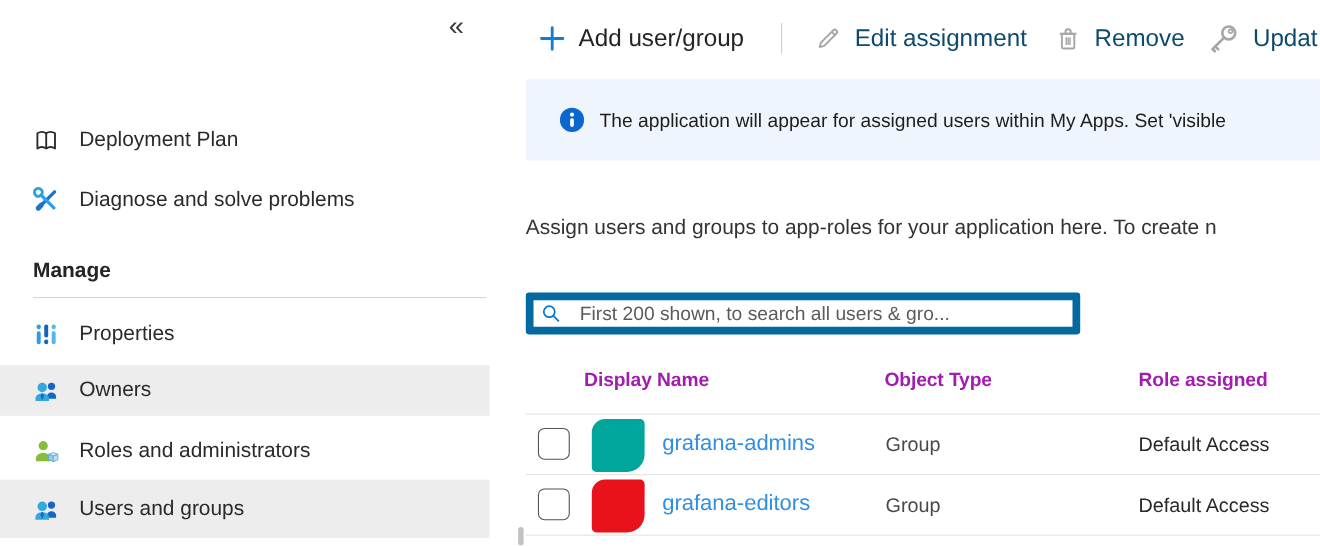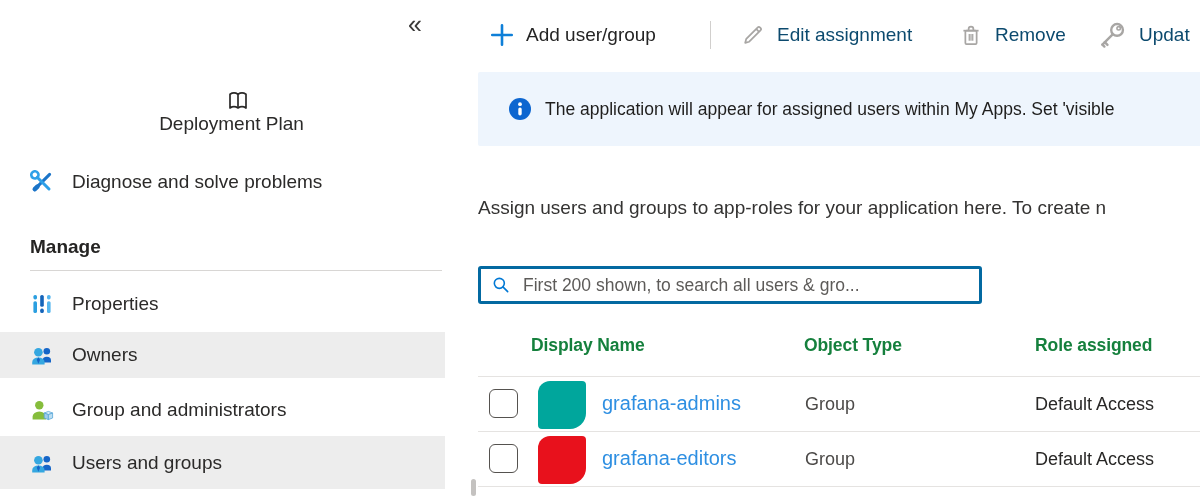--- a/index.html
+++ b/index.html
@@ -14,59 +14,59 @@
   .nav-item .ic { width:24px; height:24px; margin-left:30px; flex:0 0 24px; }
   .nav-item .lbl { margin-left:18px; font-size:19px; color:#2b2a29; white-space:nowrap; }
   .nav-item.hl { background:#ededed; }
   .section-h { left:30px; top:236px; font-size:19px; font-weight:700; color:#252423; }
   .side-div { left:30px; top:270px; width:412px; height:1px; background:#d8d6d4; }
   .scroll-thumb { left:471px; top:479px; width:5px; height:17px; background:#c4c2c0; border-radius:3px; }
 
   
   .tb-btn { top:20px; height:30px; display:flex; align-items:center; cursor:pointer; background:none; border:none; padding:0; font-family:inherit; }
   .tb-btn .ic { width:26px; height:26px; }
-  .tb-btn .t { font-size:19px; margin-left:11px; white-space:nowrap; }
+  .tb-btn .t { font-size:22px; margin-left:11px; white-space:nowrap; }
   .tb-btn.enabled .t { color:#242424; }
   .tb-btn.disabled .t { color:#0c4a6e; }
   .tb-sep { left:710px; top:21px; width:1px; height:28px; background:#d1cfcd; }
 
   
   .banner { left:478px; top:72px; width:792px; height:74px; background:#eef5fd; border-radius:2px; }
   .banner .ic { position:absolute; left:30px; top:25px; width:24px; height:24px; }
   .banner .txt { position:absolute; left:67px; top:27px; width:650px; font-size:17.5px; color:#1f1e1d;
     white-space:nowrap; overflow:hidden; }
 
   
   .desc { left:478px; top:197px; width:722px; font-size:19px; color:#343332; white-space:nowrap; overflow:hidden; }
 
   
   .search { left:478px; top:266px; width:504px; height:38px; }
-  .search input { width:100%; height:100%; border:3px solid #0369a1; border-radius:3px;
+  .search input { width:100%; height:100%; border:7px solid #0369a1; border-radius:3px;
     padding:0 10px 0 42px; font-size:17.5px; color:#3b3a39; font-family:inherit; outline:none; }
   .search input::placeholder { color:#5d5b59; opacity:1; }
   .search .ic { position:absolute; left:13px; top:9px; width:20px; height:20px; pointer-events:none; }
 
   
-  .th { top:335px; font-size:17.5px; font-weight:700; color:#15803d; letter-spacing:-0.1px; }
+  .th { top:335px; font-size:17.5px; font-weight:700; color:#a21caf; letter-spacing:-0.1px; }
   .hr { left:478px; width:722px; height:1px; background:#e5e3e1; }
   .cb { left:489px; width:29px; height:29px; border:1.6px solid #55524f; border-radius:6px; background:#fff; cursor:pointer; }
   .avatar { left:538px; width:48px; height:48px; border-radius:12px 4px 16px 4px; }
   .gname { left:602px; font-size:20px; color:#2e8fe2; cursor:pointer; text-decoration:none; white-space:nowrap; }
   .gtype { left:805px; font-size:18px; color:#4c4a48; white-space:nowrap; }
   .grole { left:1035px; font-size:18px; color:#292827; white-space:nowrap; }
 </style>
 </head>
 <body>
 
 <div id="stage">
 
   <div class="abs collapse">«</div>
 
 
-  <div class="abs nav-item" style="top:89px;flex-direction:column;">
+  <div class="abs nav-item" style="top:105px;">
     <span class="ic">
       <svg viewBox="0 0 24 24" width="24" height="24" fill="none" stroke="#2b2a29" stroke-width="1.7" stroke-linejoin="round">
         <path d="M12 5.2 C9.6 3.6 6.4 3.6 4 5.2 V19 C6.4 17.4 9.6 17.4 12 19 C14.4 17.4 17.6 17.4 20 19 V5.2 C17.6 3.6 14.4 3.6 12 5.2 Z"></path>
         <path d="M12 5.2 V19"></path>
       </svg>
     </span>
     <span class="lbl">Deployment Plan</span>
   </div>
 
   <div class="abs nav-item" style="top:159px;">
@@ -122,21 +122,21 @@
       <svg viewBox="0 0 24 24" width="24" height="24">
         <circle cx="9.3" cy="7.2" r="4.2" fill="#86bd3c"></circle>
         <path d="M2.6 21.4 v-2.6 a6.7 5.2 0 0 1 13.4 0 v2.6 Z" fill="#86bd3c"></path>
         <g stroke="#57a6d8" stroke-width="0.8">
           <polygon points="14.2,15 18.4,13.4 22.6,15 18.4,16.6" fill="#d7ecf9"></polygon>
           <polygon points="14.2,15 18.4,16.6 18.4,21.6 14.2,20" fill="#9fcdea"></polygon>
           <polygon points="18.4,16.6 22.6,15 22.6,20 18.4,21.6" fill="#bcdef2"></polygon>
         </g>
       </svg>
     </span>
-    <span class="lbl">Group and administrators</span>
+    <span class="lbl">Roles and administrators</span>
   </div>
 
   <div class="abs nav-item hl" style="top:436px; height:53px;">
     <span class="ic">
       <svg viewBox="0 0 24 24" width="24" height="24">
         <circle cx="16.8" cy="8.2" r="3.3" fill="#1565c8"></circle>
         <path d="M12.6 19.6 v-2.2 a4.2 3.6 0 0 1 8.4 0 v2.2 Z" fill="#1565c8"></path>
         <circle cx="8.4" cy="9.3" r="4.3" fill="#35a7e0"></circle>
         <path d="M2.2 21.6 v-2.4 a6.2 4.8 0 0 1 12.4 0 v2.4 Z" fill="#35a7e0"></path>
         <path d="M8.4 14.2 l1.7 2.6 -1.7 4 -1.7 -4 Z" fill="#1565c8"></path>

